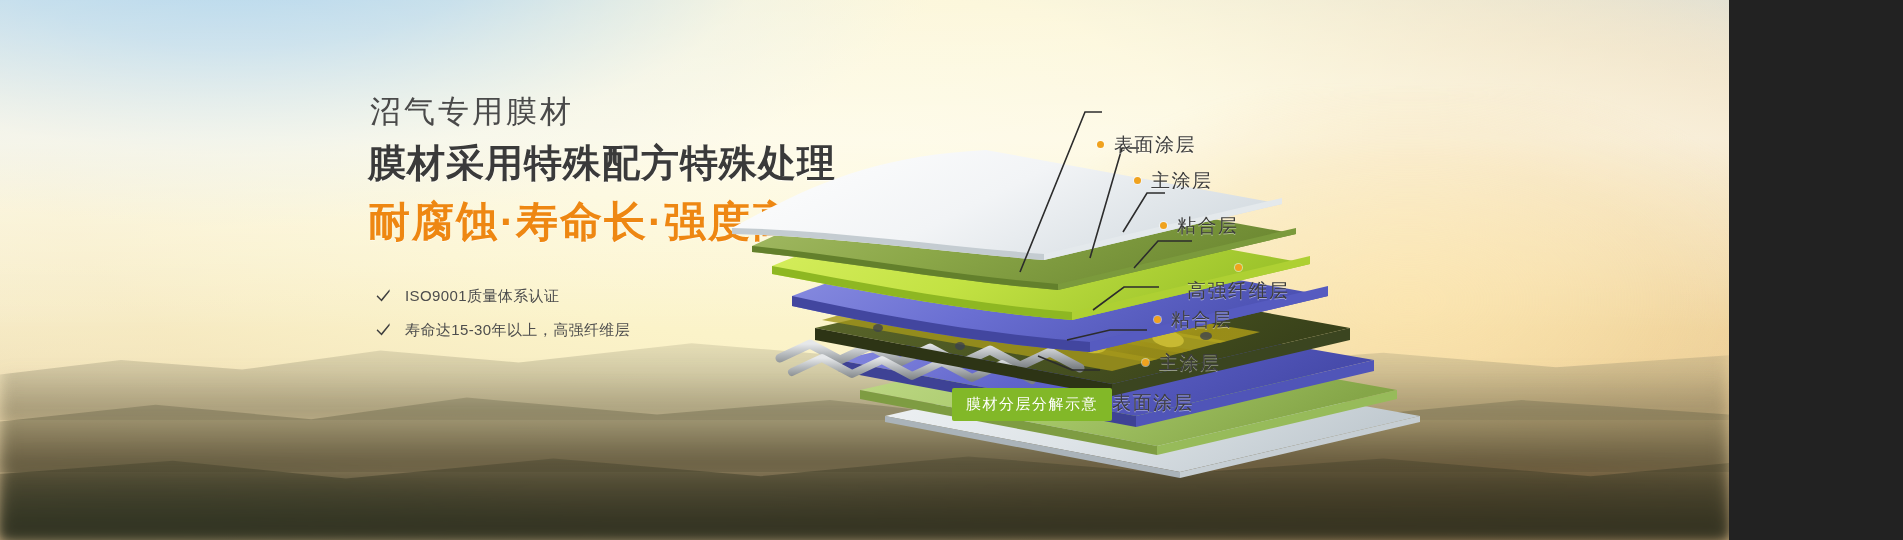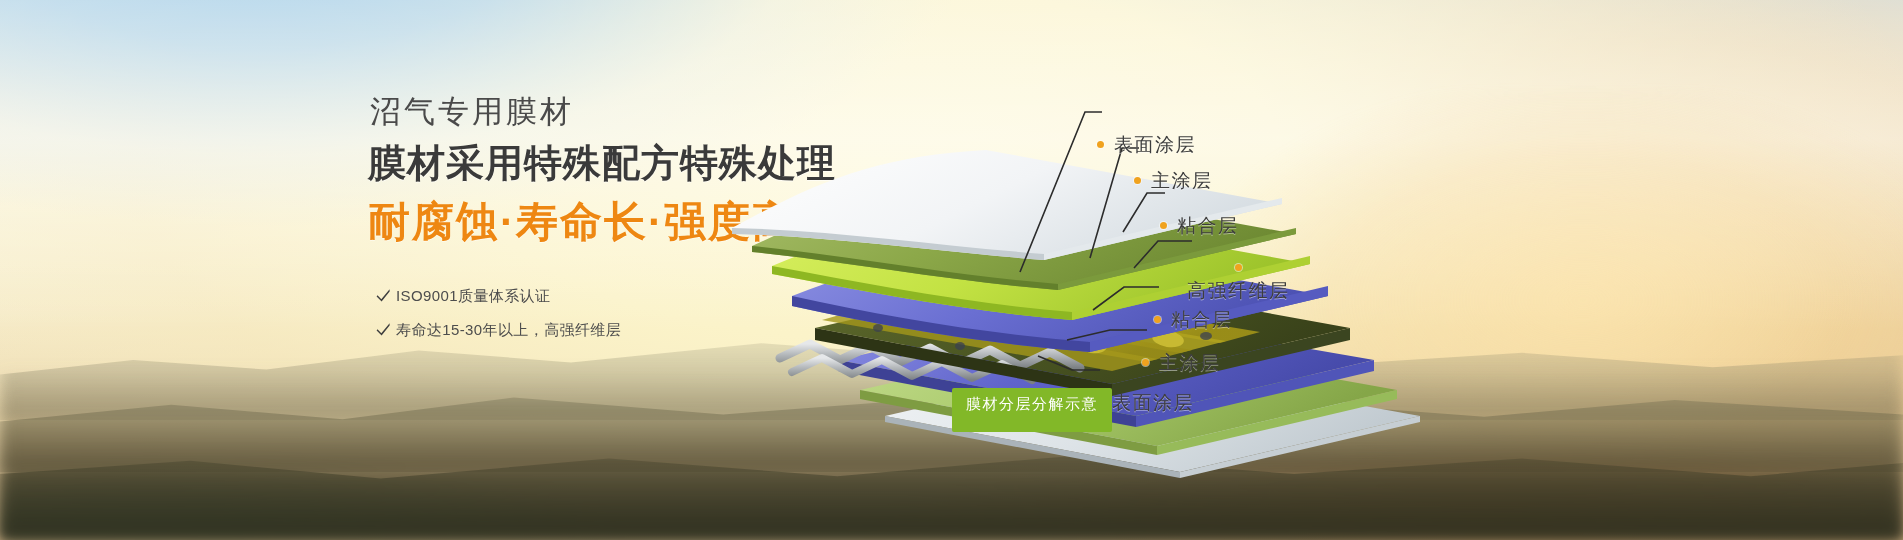--- a/index.html
+++ b/index.html
@@ -1,20 +1,20 @@
 <!DOCTYPE html>
 <html lang="zh"><head>
 <meta charset="utf-8">
 <title>Banner</title>
 <style>
   html,body{margin:0;padding:0;background:#222;}
   *{box-sizing:border-box;}
   #stage{
     position:relative;
-    width:1903px;height:540px;
+    width:1729px;height:540px;
     overflow:hidden;
     font-family:"Liberation Sans","DejaVu Sans",sans-serif;
   }
 
   
   .bg-base{
     position:absolute;inset:0;
     background:
       
       radial-gradient(ellipse 900px 360px at 14% -10%, #8fc3e6 0%, rgba(160,203,229,.85) 28%, rgba(214,228,228,.35) 58%, rgba(240,238,214,0) 78%),
@@ -71,21 +71,21 @@
     line-height:1.18;margin:0 0 12px 0;white-space:nowrap;
     text-shadow:0 1px 0 rgba(255,255,255,.55);
   }
   .headline-accent{
     font-size:42px;font-weight:700;color:#ee8712;letter-spacing:2px;
     line-height:1.15;margin:0;white-space:nowrap;
     text-shadow:0 1px 0 rgba(255,255,255,.5);
   }
   .bullets{margin:42px 0 0 8px;padding:0;list-style:none;}
   .bullet{
-    display:flex;align-items:center;gap:5px;
+    display:flex;align-items:center;gap:14px;
     font-size:15px;color:#4d4d4d;line-height:1;margin-bottom:19px;
     letter-spacing:.4px;
   }
   .tickbox{
     width:15px;height:15px;flex:0 0 15px;position:relative;display:block;
   }
   .tickbox svg{display:block;}
 
   
   .diagram{position:absolute;left:660px;top:60px;width:760px;height:420px;}
@@ -104,21 +104,21 @@
   }
   .callout-text{
     font-size:19px;color:#3d3d3d;letter-spacing:1.5px;line-height:1;
     text-shadow:0 1px 0 rgba(255,255,255,.45);
   }
 
   
   .caption-badge{
     position:absolute;left:952px;top:388px;
     background:#82b828;
-    padding:8px 14px 21px 14px;
+    padding:8px 14px 10px 14px;
     border-radius:2px;
   }
   .caption-badge span{
     font-size:15px;color:#ffffff;letter-spacing:1.5px;line-height:1;display:block;
   }
 </style>
 </head>
 <body>
 
 <div id="stage">

